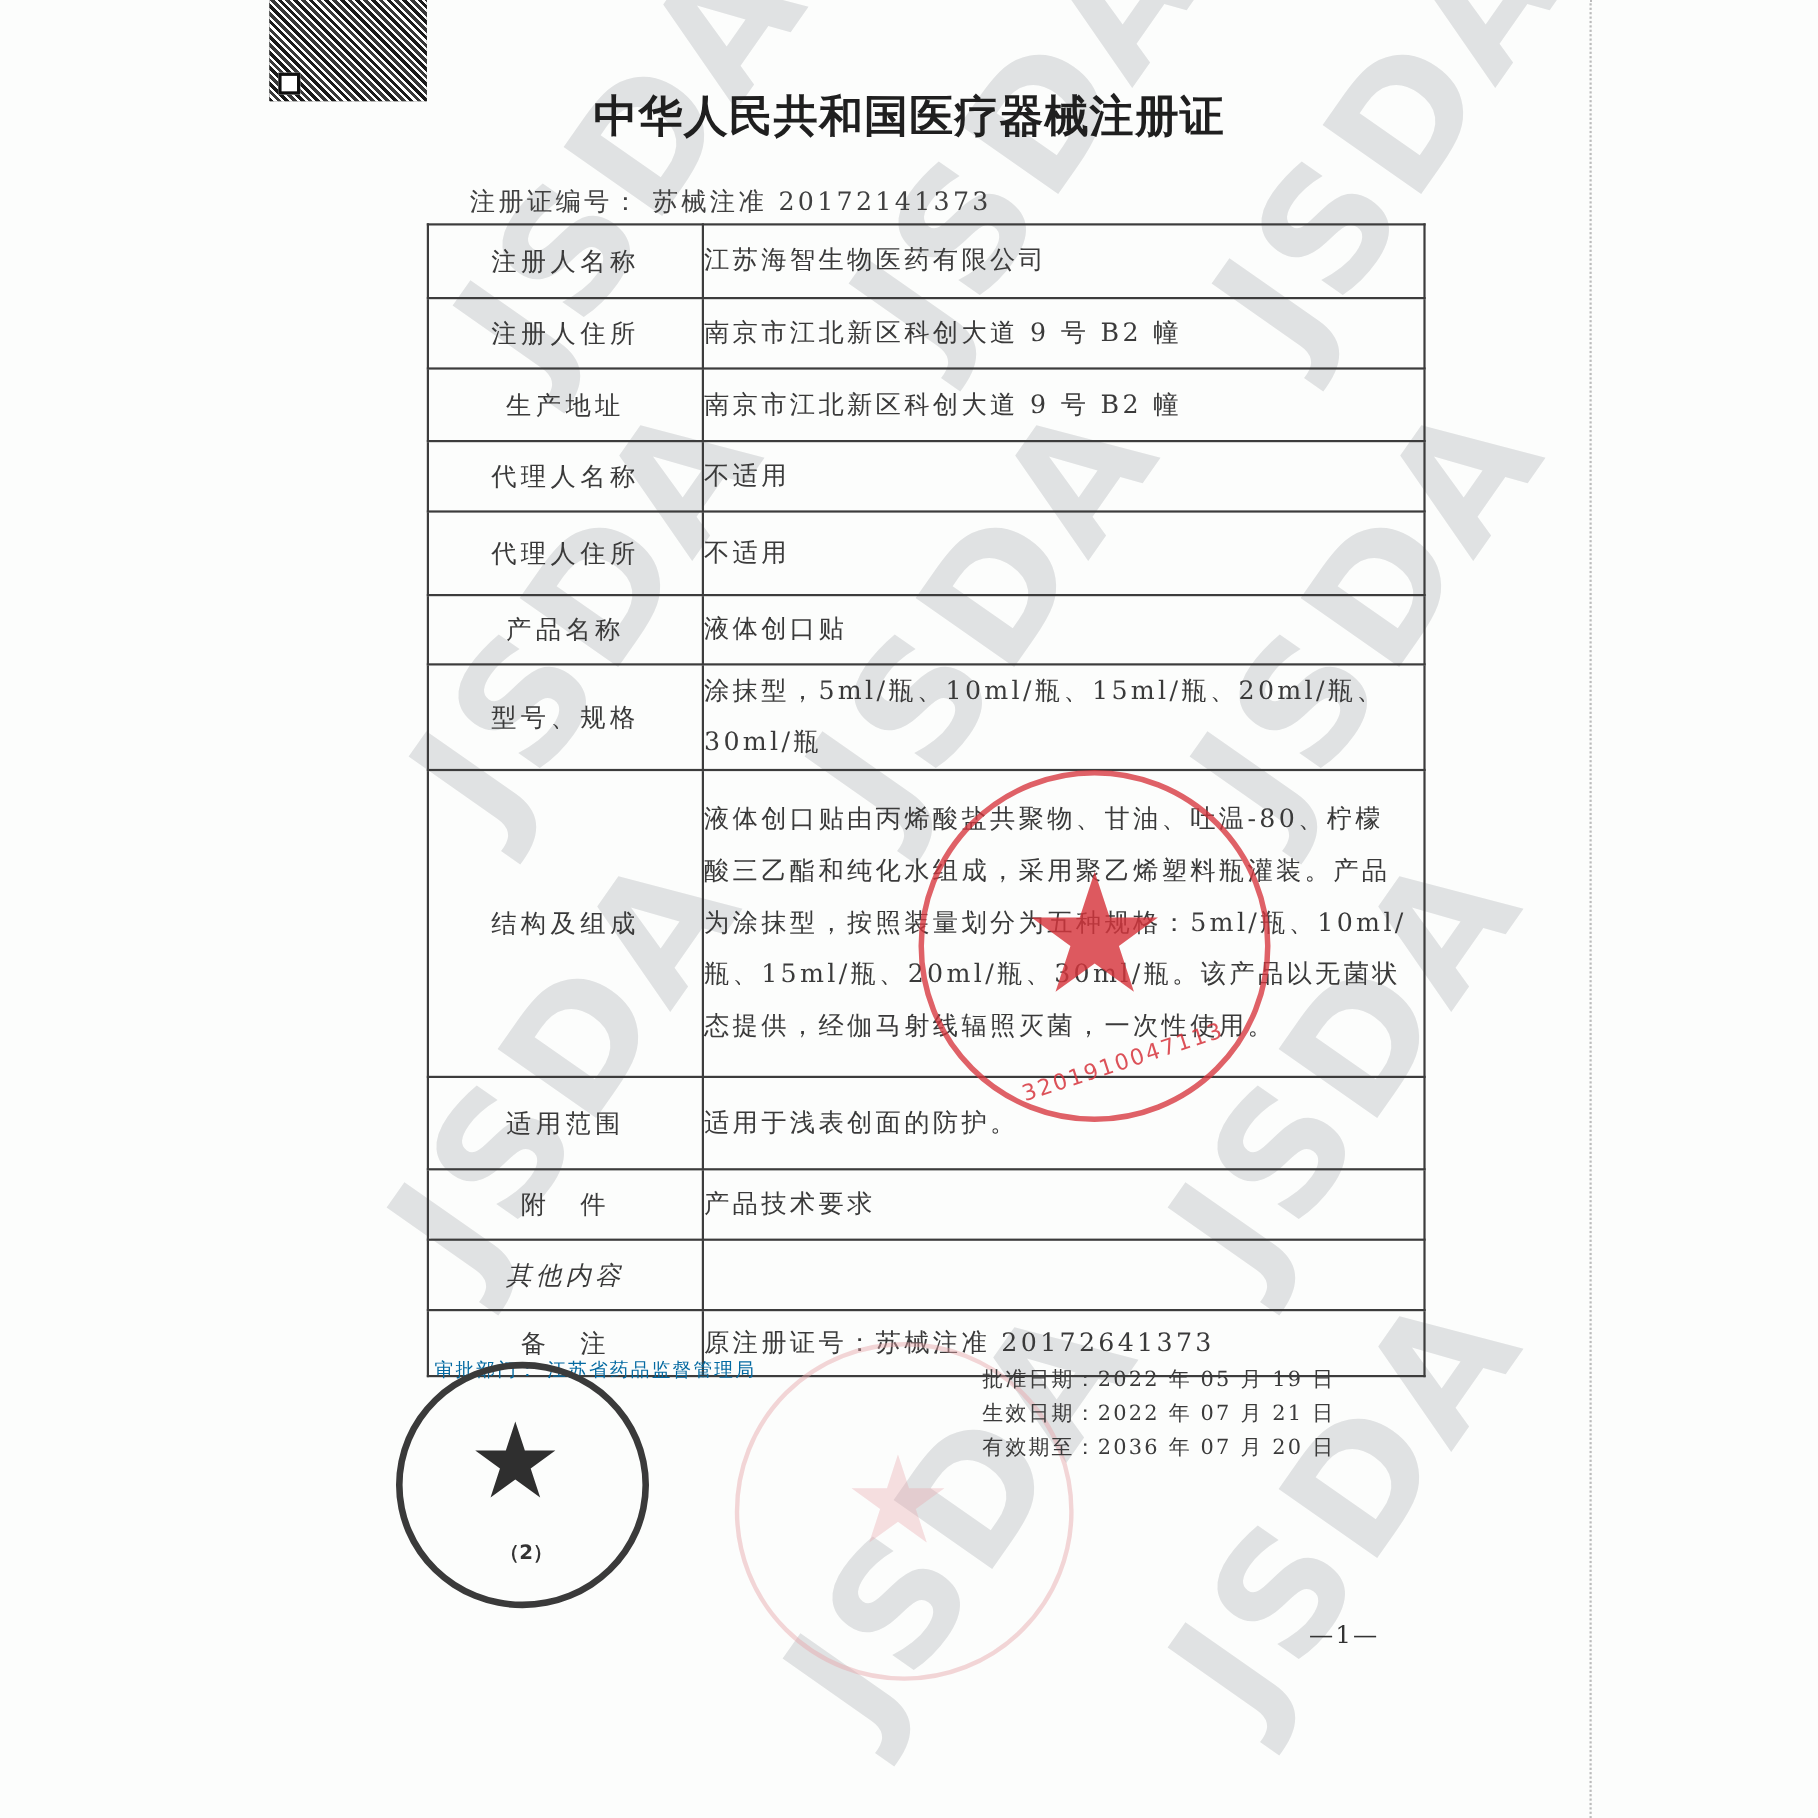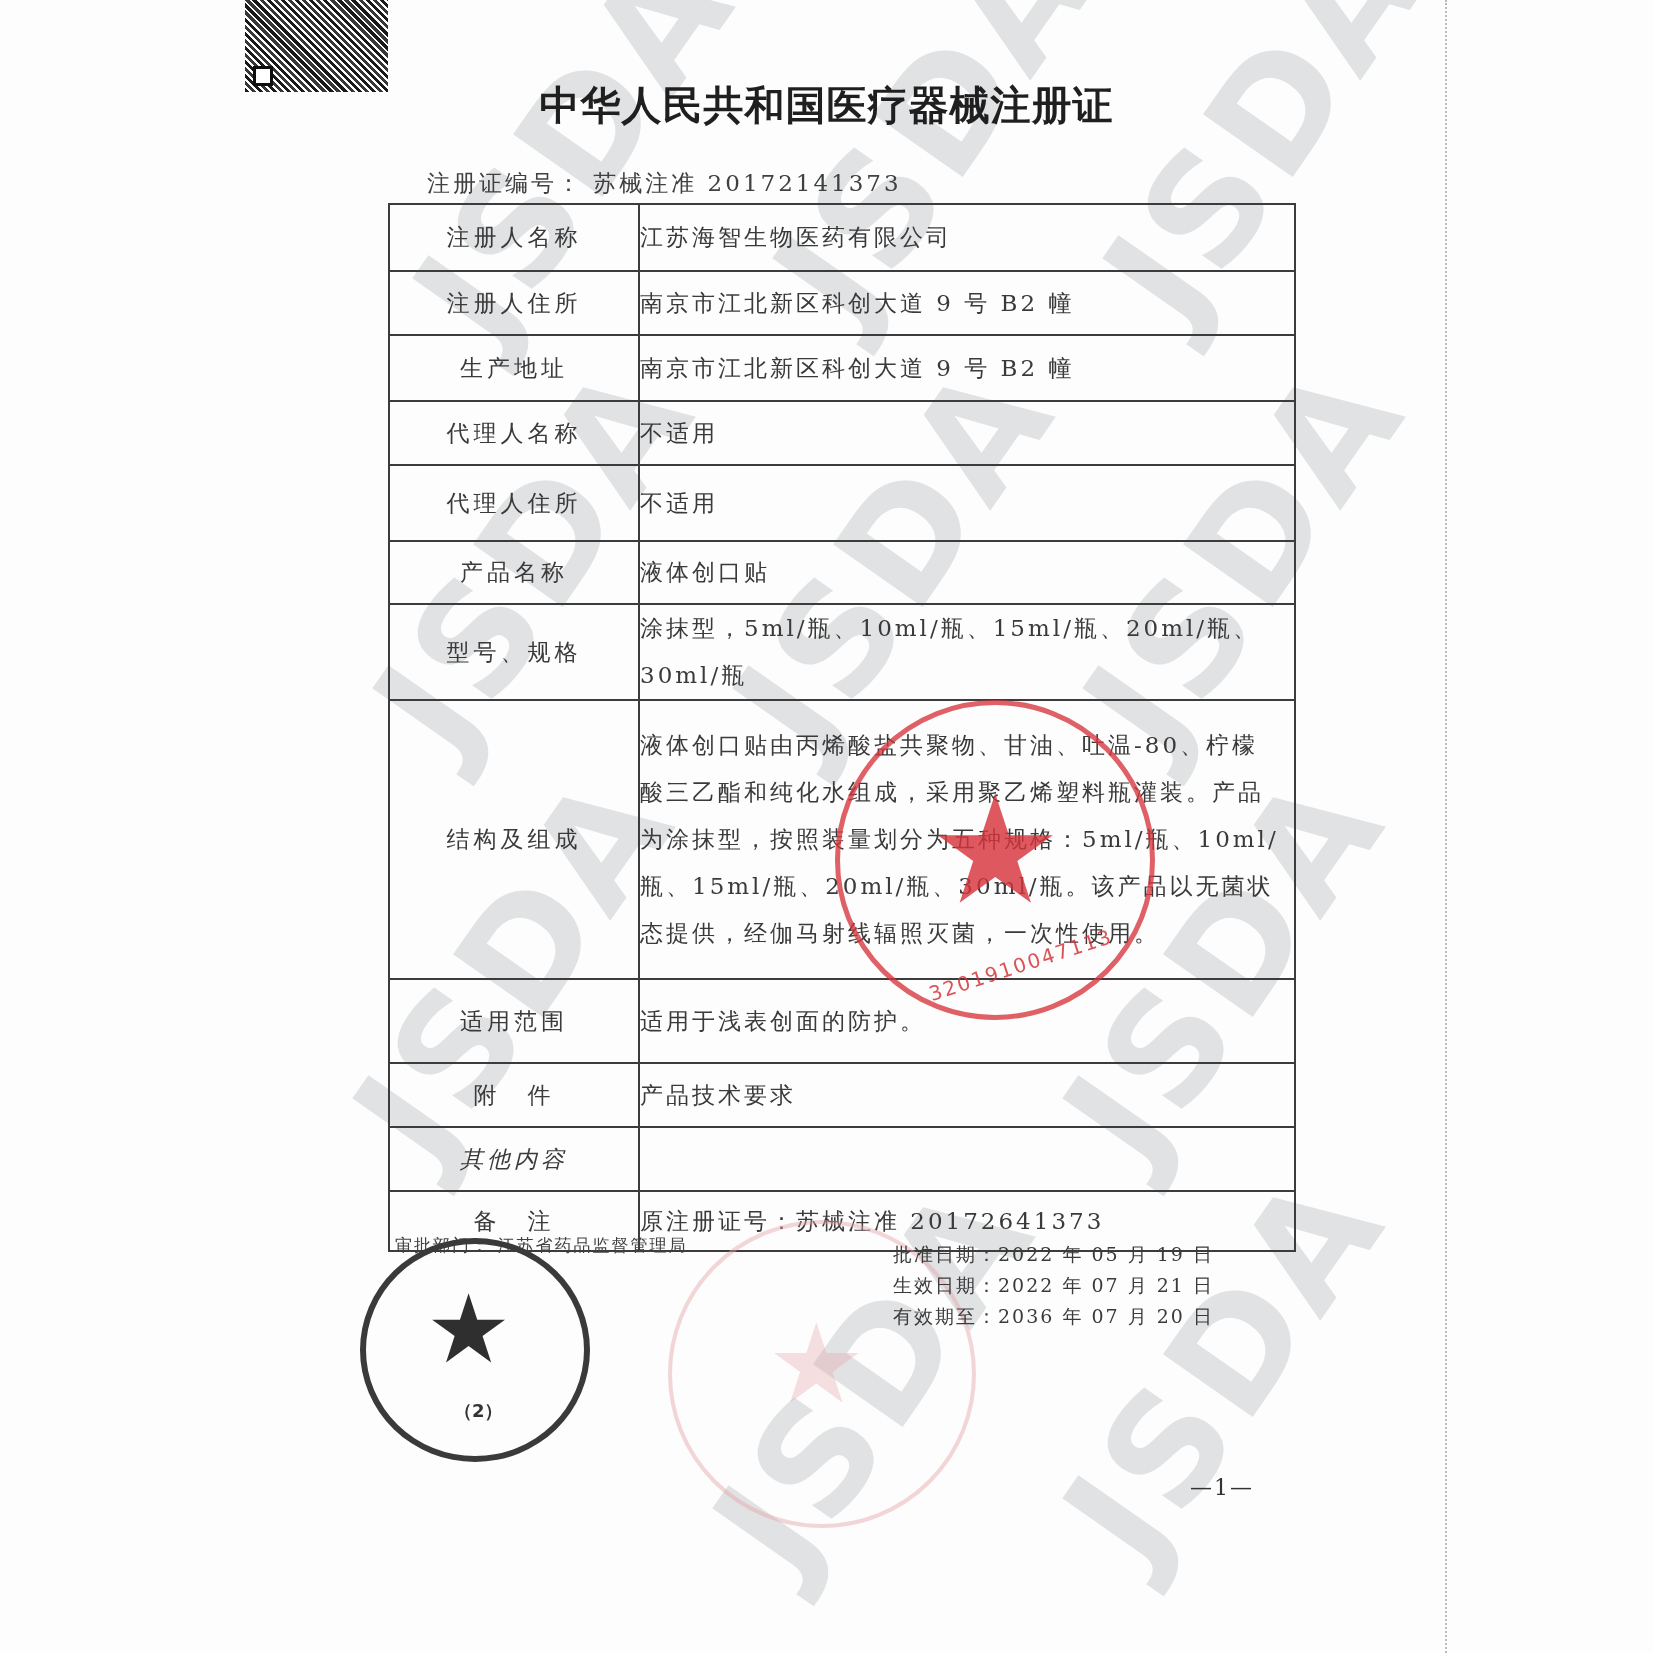--- a/index.html
+++ b/index.html
@@ -54,21 +54,21 @@
   .star {
     position:absolute; font-family:"DejaVu Sans", sans-serif; line-height:1;
   }
   .stamp-black {
     border-radius:50%; border:6px solid #3a3a3a;
   }
   .stamp-text-black {
     position:absolute; font-family:"DejaVu Sans", sans-serif; font-weight:bold; color:#333;
   }
   .footer-left {
-    left:395px; top:1234px; font-size:17px; letter-spacing:2px; color:#404040;
+    left:395px; top:1234px; font-size:17px; letter-spacing:2px; color:#0369a1;
   }
   .dates { left:893px; top:1239px; font-size:19px; letter-spacing:2px; color:#3a3a3a; line-height:31px; }
   .pagenum { left:1190px; top:1475px; font-size:22px; color:#333; letter-spacing:2px; }
 </style>
 </head>
 <body>
 
 <div class="abs qr"></div>
 
 <div class="abs right-edge"></div>

